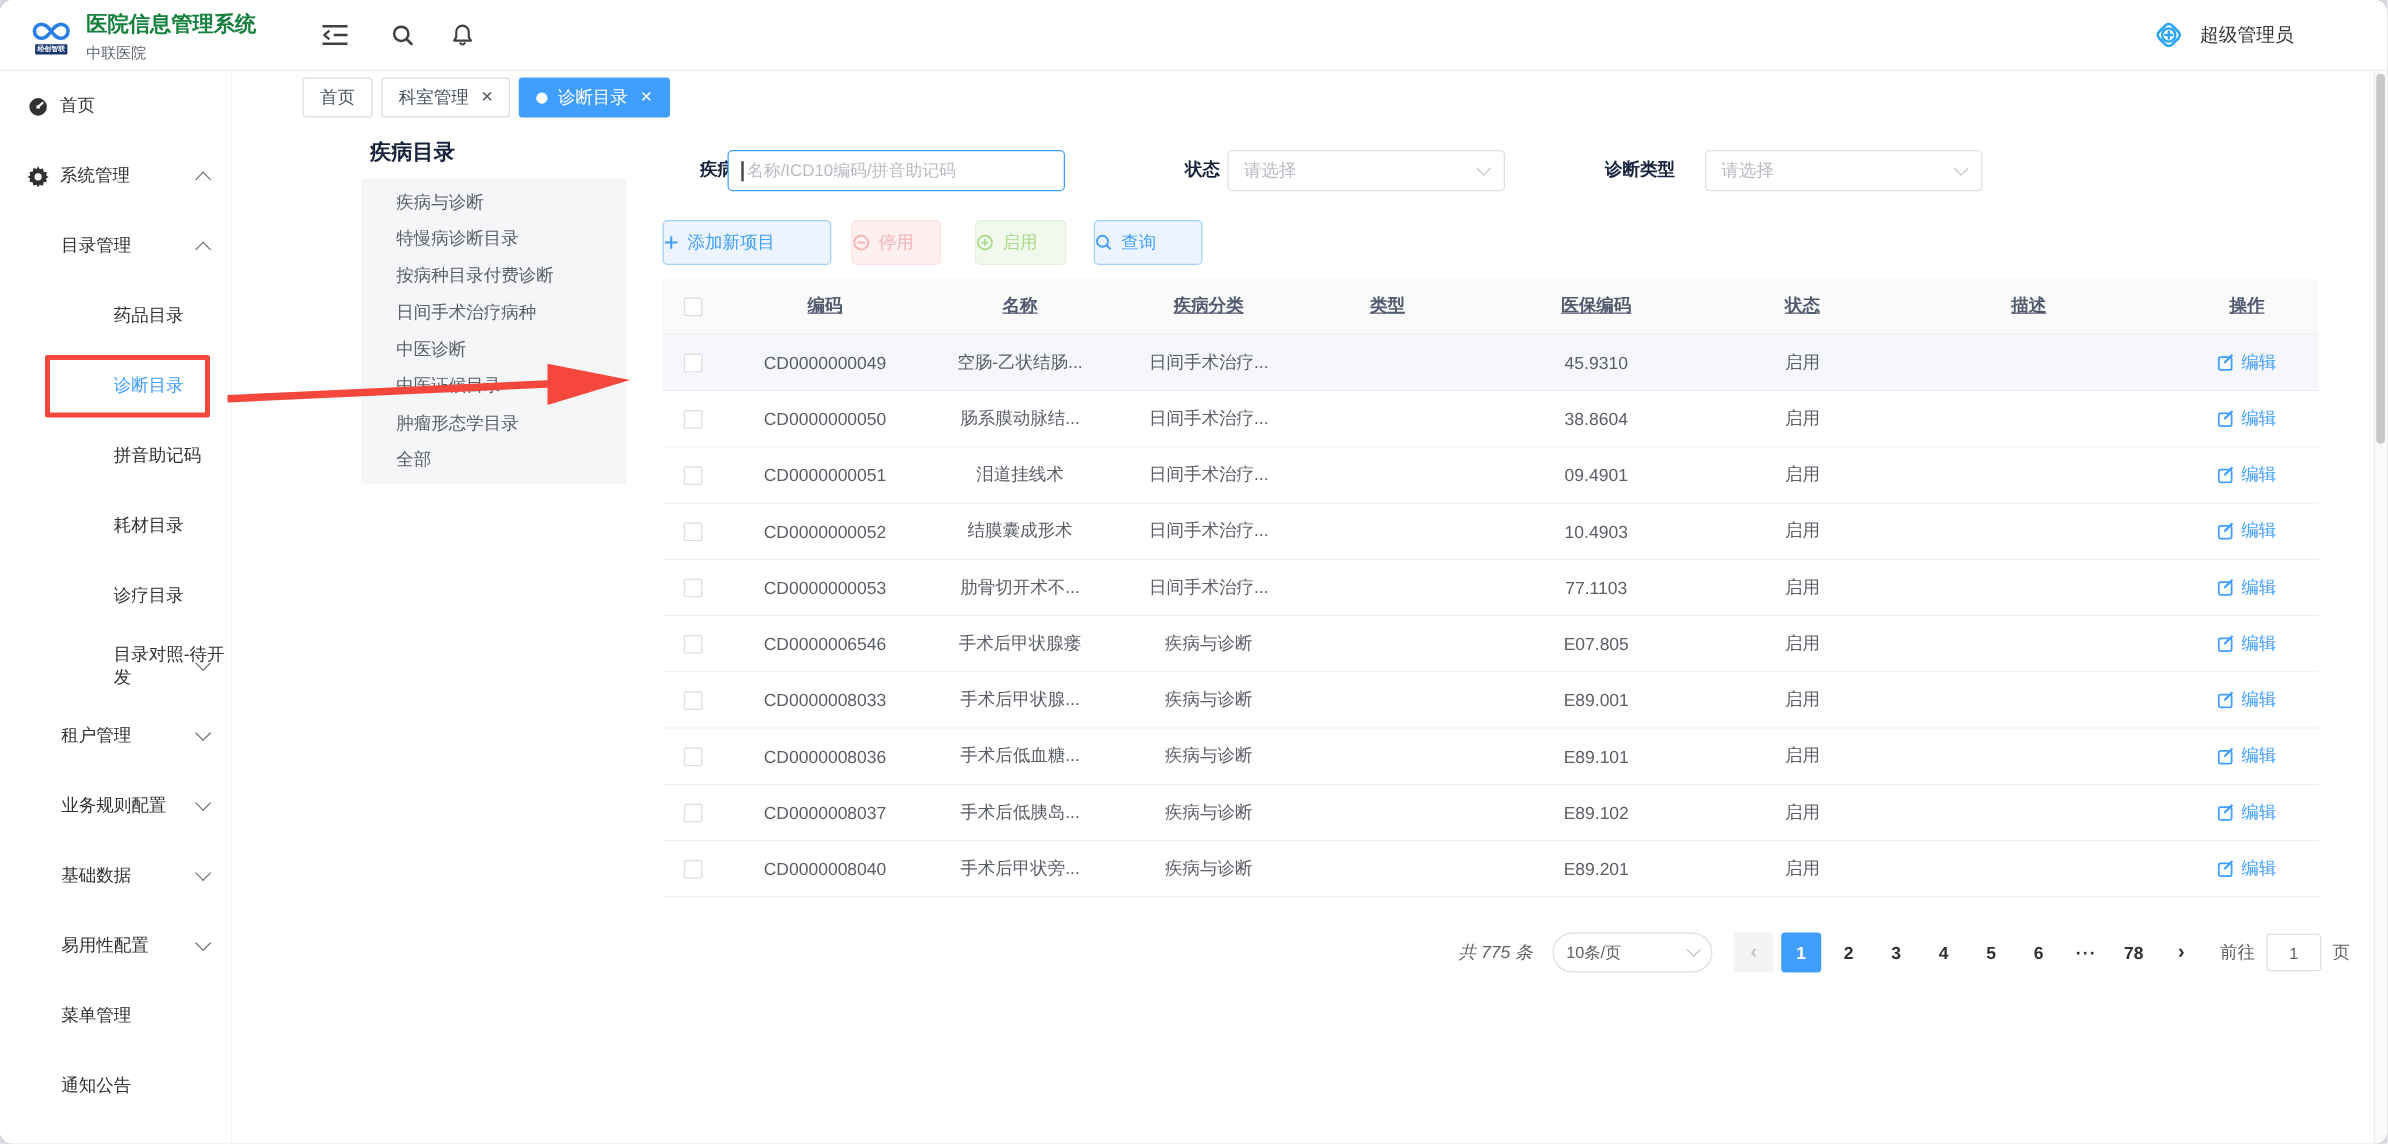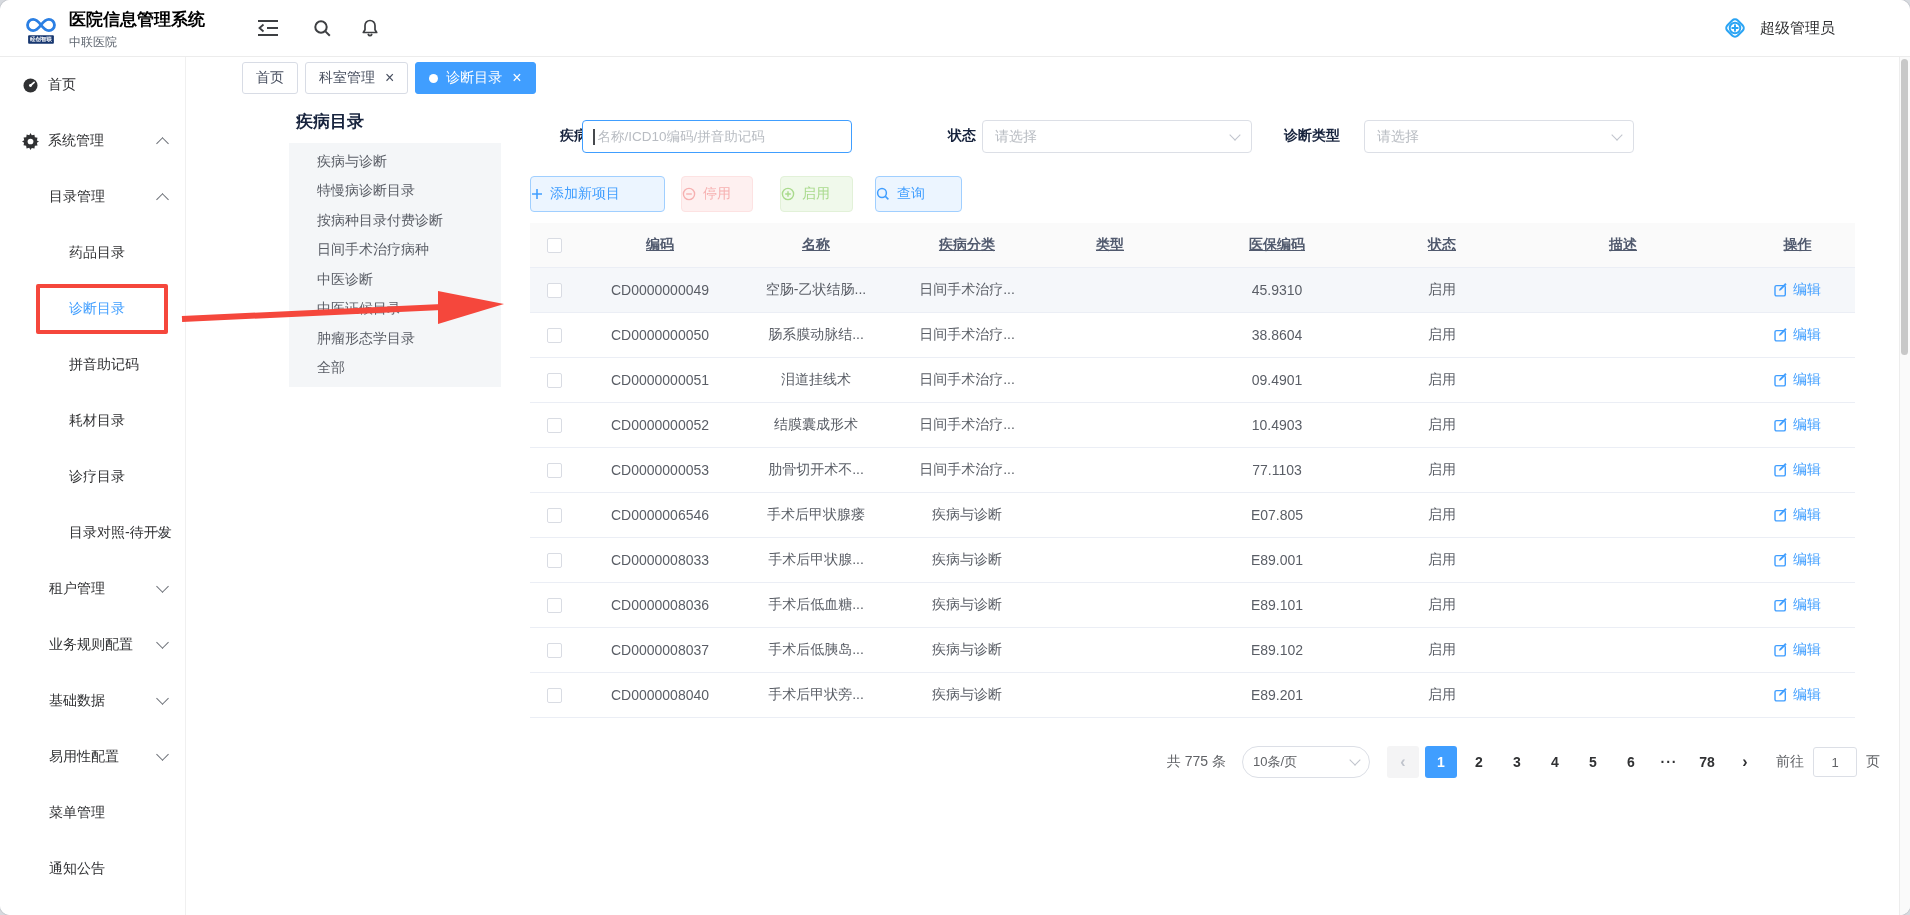--- a/index.html
+++ b/index.html
@@ -8,38 +8,38 @@
          overflow:hidden; box-shadow:0 0 0 1px #c9ccd1; color:#303133; }
 
   
   .header { position:absolute; top:0; left:0; right:0; height:57px; background:#fff;
             border-bottom:1px solid #ececec; z-index:4; }
   .brand { position:absolute; left:22px; top:8px; display:flex; align-items:center; gap:9px; }
   .logo { display:flex; flex-direction:column; align-items:center; width:38px; }
   .logo svg { width:34px; height:20px; display:block; }
   .logo-cap { font-size:6px; color:#15356e; font-weight:700; background:#16366f; color:#fff;
               padding:0 2px; border-radius:1px; transform:scale(.92); white-space:nowrap; }
-  .app-title { font-size:17px; font-weight:700; color:#000000; white-space:nowrap; }
+  .app-title { font-size:17px; font-weight:700; color:#15803d; white-space:nowrap; }
   .app-sub { font-size:12px; color:#5f6670; margin-top:3px; }
   .hicon { position:absolute; top:0; height:56px; width:36px; display:flex; align-items:center;
            justify-content:center; background:none; border:none; cursor:pointer; }
   .hicon svg { display:block; }
   #icon-collapse { left:250px; } #icon-search { left:304px; } #icon-bell { left:352px; }
   .user { position:absolute; right:75px; top:0; height:56px; display:flex; align-items:center;
           gap:10px; font-size:15px; color:#303133; cursor:pointer; }
   .user svg { width:30px; height:30px; display:block; }
 
   
   .sidebar { position:absolute; top:57px; left:0; bottom:0; width:186px; background:#fff;
              border-right:1px solid #f0f0f0; }
   .s-item { height:56px; display:flex; align-items:center; position:relative; font-size:14px;
             color:#303133; cursor:pointer; }
   .s-item.ind0 { padding-left:22px; gap:9px; }
   .s-item.ind1 { padding-left:49px; }
-  .s-item.ind2 { padding-left:69px; }
+  .s-item.ind2 { padding-left:91px; }
   .s-item.active .s-label { color:#409eff; }
   .s-icon svg { width:17px; height:17px; display:block; }
   .chev { width:9px; height:9px; border-right:1.6px solid #6b6f76; border-bottom:1.6px solid #6b6f76; }
   .s-item .chev { position:absolute; right:18px; }
   .chev.up { transform:rotate(-135deg); margin-top:5px; }
   .chev.down { transform:rotate(45deg); margin-top:-5px; }
 
   
   .main { position:absolute; left:186px; top:57px; right:0; bottom:0; background:#fff; }
   .tabbar { position:absolute; left:56px; top:5px; display:flex; gap:7px; }
@@ -57,21 +57,21 @@
 
   
   .f-label { position:absolute; top:62px; height:34px; display:flex; align-items:center;
              font-size:14px; font-weight:700; color:#17233d; }
   #fl-disease { left:374px; } #fl-status { left:762px; } #fl-type { left:1098px; }
   .search-input { position:absolute; left:396px; top:63px; width:270px; height:33px;
                   border:1.5px solid #409eff; border-radius:4px; background:#fff;
                   display:flex; align-items:center; padding:0 10px; cursor:text; }
   .caret { width:1.5px; height:16px; background:#46494d; margin-right:3px; }
   .ph { font-size:13.5px; color:#b8bcc2; white-space:nowrap; }
-  .select { position:absolute; top:63px; width:270px; height:33px; border:1px solid #dcdfe6;
+  .select { position:absolute; top:63px; width:222px; height:33px; border:1px solid #dcdfe6;
             border-radius:4px; background:#fff; display:flex; align-items:center;
             justify-content:space-between; padding:0 12px; cursor:pointer; }
   #sel-status { left:796px; } #sel-type { left:1178px; }
   .select .ph { font-size:14px; }
   .sel-chev { width:8px; height:8px; border-right:1.4px solid #c0c4cc; border-bottom:1.4px solid #c0c4cc;
               transform:rotate(45deg); margin-top:-4px; }
 
   
   .btn { position:absolute; top:119px; height:36px; border-radius:4px; display:flex;
          align-items:center; justify-content:flex-start; gap:7px; font-size:14px;
@@ -91,21 +91,21 @@
   .t-row.hover { background:#f5f7fa; }
   .t-cell { text-align:center; overflow:hidden; white-space:nowrap; }
   .checkbox { display:inline-block; width:15px; height:15px; border:1px solid #d9dce3;
               border-radius:2px; background:#fff; vertical-align:middle; cursor:pointer; }
   .edit { color:#409eff; display:inline-flex; align-items:center; gap:5px; cursor:pointer; }
   .edit svg { width:14px; height:14px; display:block; }
 
   
   .pagination { position:absolute; top:689px; right:30px; display:flex; align-items:center;
                 font-size:14px; color:#606266; }
-  .pg-total { margin-right:16px; white-space:nowrap; }
+  .pg-total { margin-right:16px; white-space:nowrap;font-style:italic; }
   .pg-size { width:128px; height:32px; border:1px solid #dcdfe6; border-radius:16px; display:flex;
              align-items:center; justify-content:space-between; padding:0 10px; font-size:13px;
              color:#606266; margin-right:14px; cursor:pointer; background:#fff; }
   .pg-btn { min-width:32px; height:32px; display:flex; align-items:center; justify-content:center;
             margin:0 3px; border-radius:3px; font-weight:600; cursor:pointer; }
   .pg-prev { background:#f4f4f5; color:#c0c4cc; font-size:16px; }
   .pg-next { color:#303133; font-size:16px; }
   .pg-num  { color:#303133; }
   .pg-num.active { background:#409eff; color:#fff; }
   .pg-num.more { letter-spacing:1px; }

